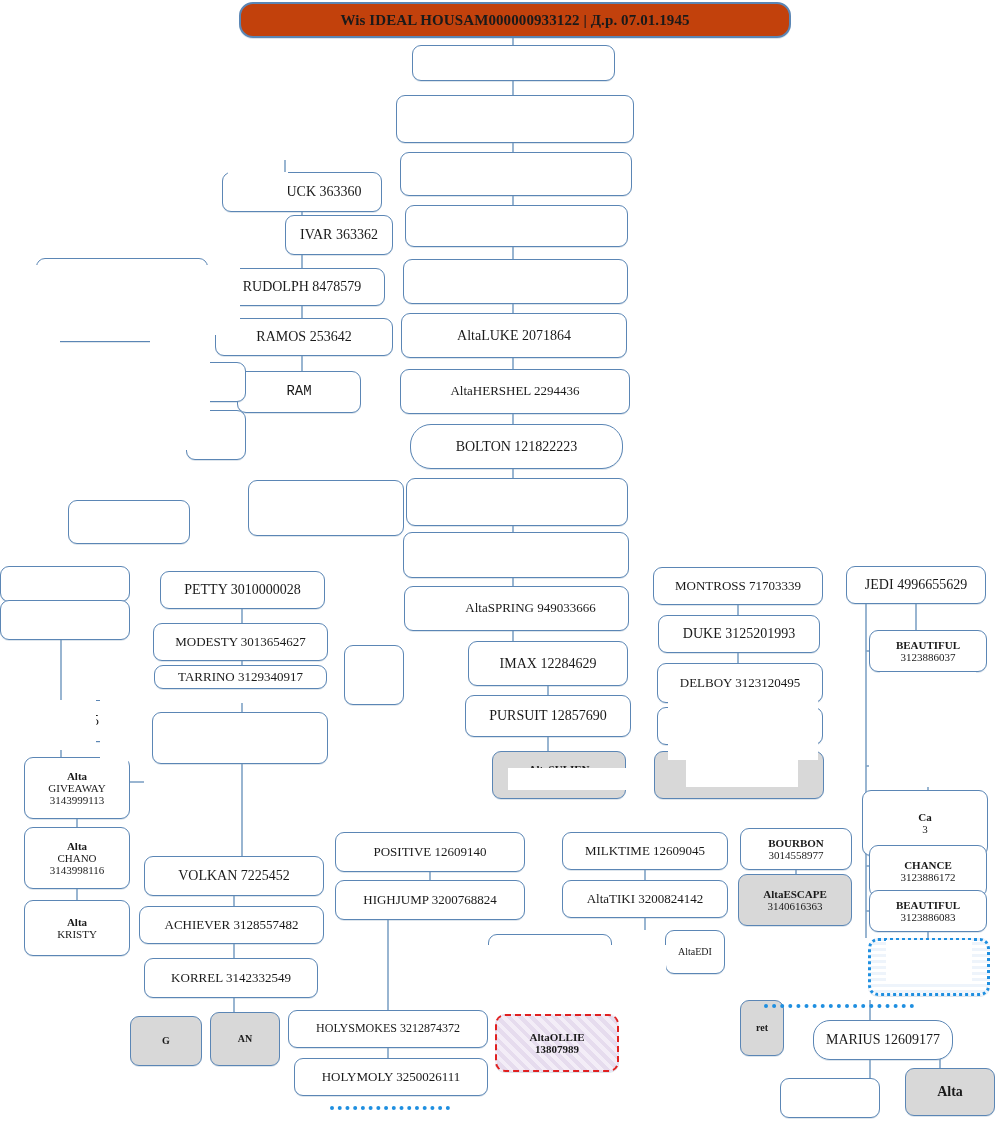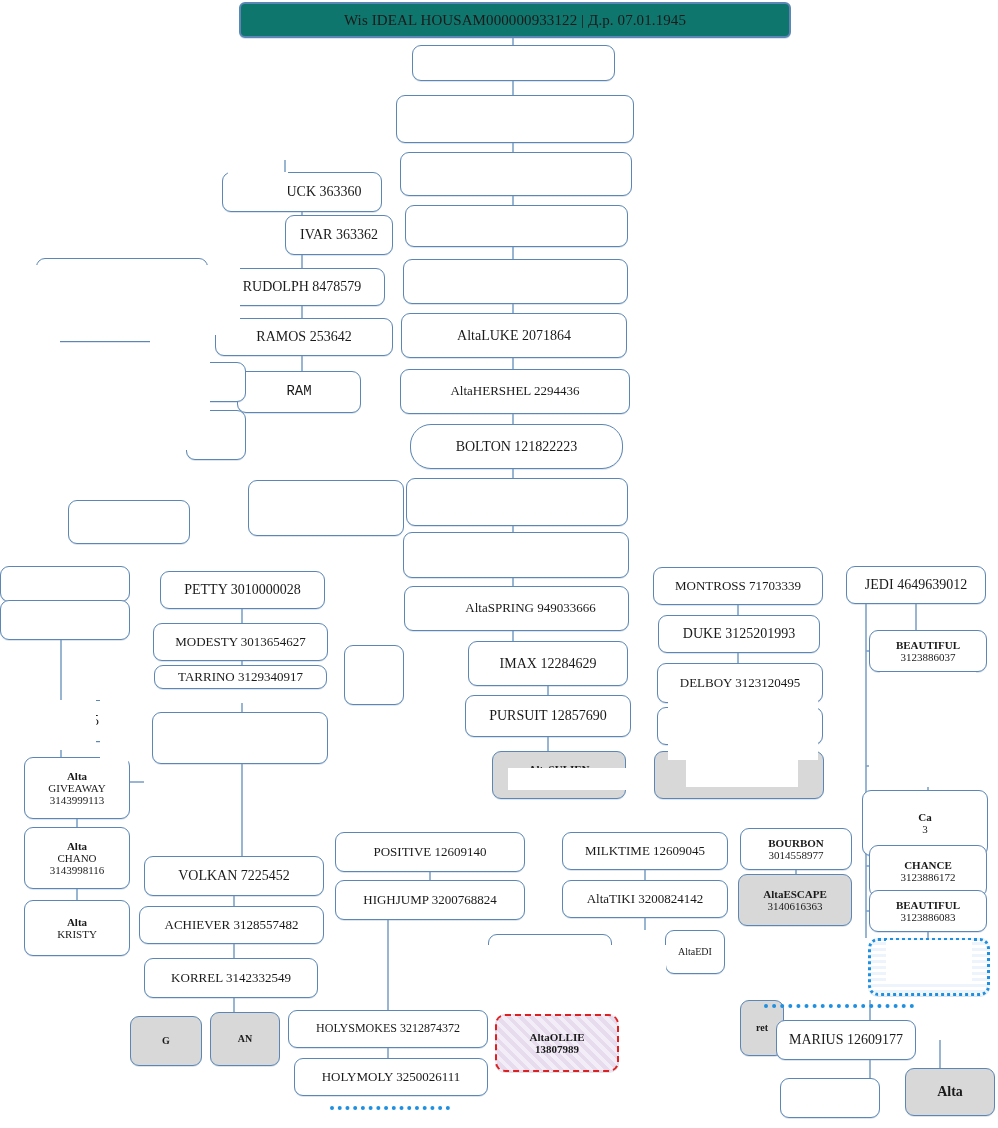--- a/index.html
+++ b/index.html
@@ -11,22 +11,22 @@
   svg.edges{position:absolute;left:0;top:0;width:998px;height:1128px;
             pointer-events:none;z-index:1;}
 
   .node{position:absolute;box-sizing:border-box;
         border:1.6px solid #5b86b5;border-radius:9px;background:#ffffff;
         display:flex;align-items:center;justify-content:center;text-align:center;
         line-height:1.12;z-index:3;padding:2px 4px;
         box-shadow:0 1px 0 rgba(120,150,180,.25);}
   .node .txt{display:block;width:100%;}
 
-  .title-node{border:2px solid #5b86b5;border-radius:6px;background:#0f766e;
-              font-weight:normal;font-size:19px;letter-spacing:.1px;z-index:6;}
+  .title-node{border:2px solid #5b86b5;border-radius:14px;background:#c2410c;
+              font-weight:bold;font-size:19px;letter-spacing:.1px;z-index:6;}
 
   .gray{background:#d8d8d8;border-color:#5b86b5;font-weight:bold;}
   .gray .sub{font-weight:normal;}
 
   .two-line .l1{display:block;font-weight:bold;}
   .two-line .l2{display:block;}
 
   .red-dash{border:2.5px dashed #e02020;border-radius:10px;
             background:repeating-linear-gradient(45deg,#f3edf7 0 4px,#e6dcee 4px 8px);
             font-weight:bold;}
@@ -212,21 +212,21 @@
       <div class="node f14" style="left: 657px; top: 707px; width: 166px; height: 38px;">
         <span class="txt"><span class=""></span></span>
       </div>
       <div class="node f11 gray two-line" style="left: 654px; top: 751px; width: 170px; height: 48px;">
         <span class="txt">
           <span class="l1">Alta</span>
           <span class="l2 sub">3616</span>
         </span>
       </div>
       <div class="node f14" style="left: 846px; top: 566px; width: 140px; height: 38px;">
-        <span class="txt"><span class="">JEDI 4649639012</span></span>
+        <span class="txt"><span class="">JEDI 4996655629</span></span>
       </div>
       <div class="node f11 two-line" style="left: 869px; top: 630px; width: 118px; height: 42px;">
         <span class="txt">
           <span class="l1">BEAUTIFUL</span>
           <span class="l2 sub">3123886037</span>
         </span>
       </div>
       <div class="node f11 two-line" style="left: 869px; top: 790px; width: 96px; height: 42px; justify-content: center;">
         <span class="txt">
           <span class="l1">TABOR</span>
@@ -339,21 +339,21 @@
           <span class="l1">BOURBON</span>
           <span class="l2 sub">3014558977</span>
         </span>
       </div>
       <div class="node f11 gray two-line" style="left: 738px; top: 874px; width: 114px; height: 52px;">
         <span class="txt">
           <span class="l1">AltaESCAPE</span>
           <span class="l2 sub">3140616363</span>
         </span>
       </div>
-      <div class="node f14" style="left: 776px; top: 1020px; width: 140px; height: 40px;">
+      <div class="node f14" style="left: 813px; top: 1020px; width: 140px; height: 40px; border-radius: 17px;">
         <span class="txt"><span class="">MARIUS 12609177</span></span>
       </div>
       <div class="node f14 gray" style="left: 905px; top: 1068px; width: 90px; height: 48px;">
         <span class="txt"><span class="">Alta</span></span>
       </div>
       <div class="node f14" style="left: 780px; top: 1078px; width: 100px; height: 40px;">
         <span class="txt"><span class=""></span></span>
       </div>
     </div>
   <div id="occl-layer">

